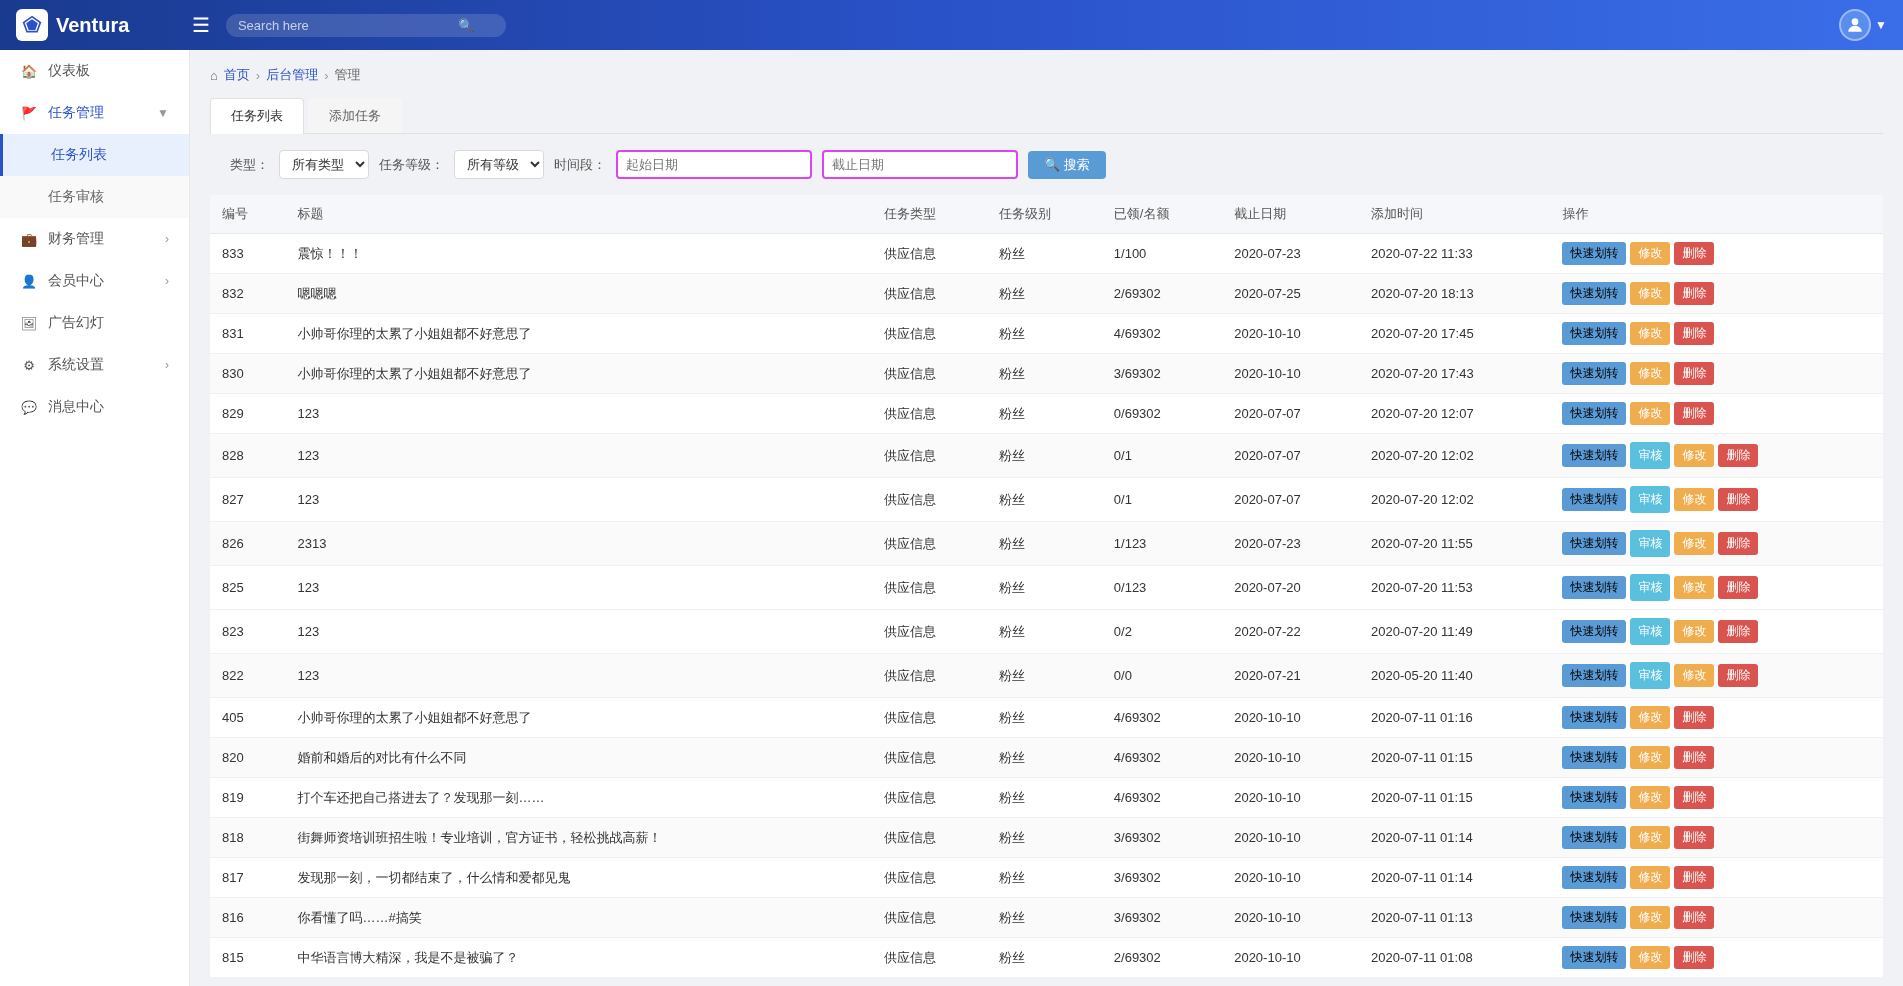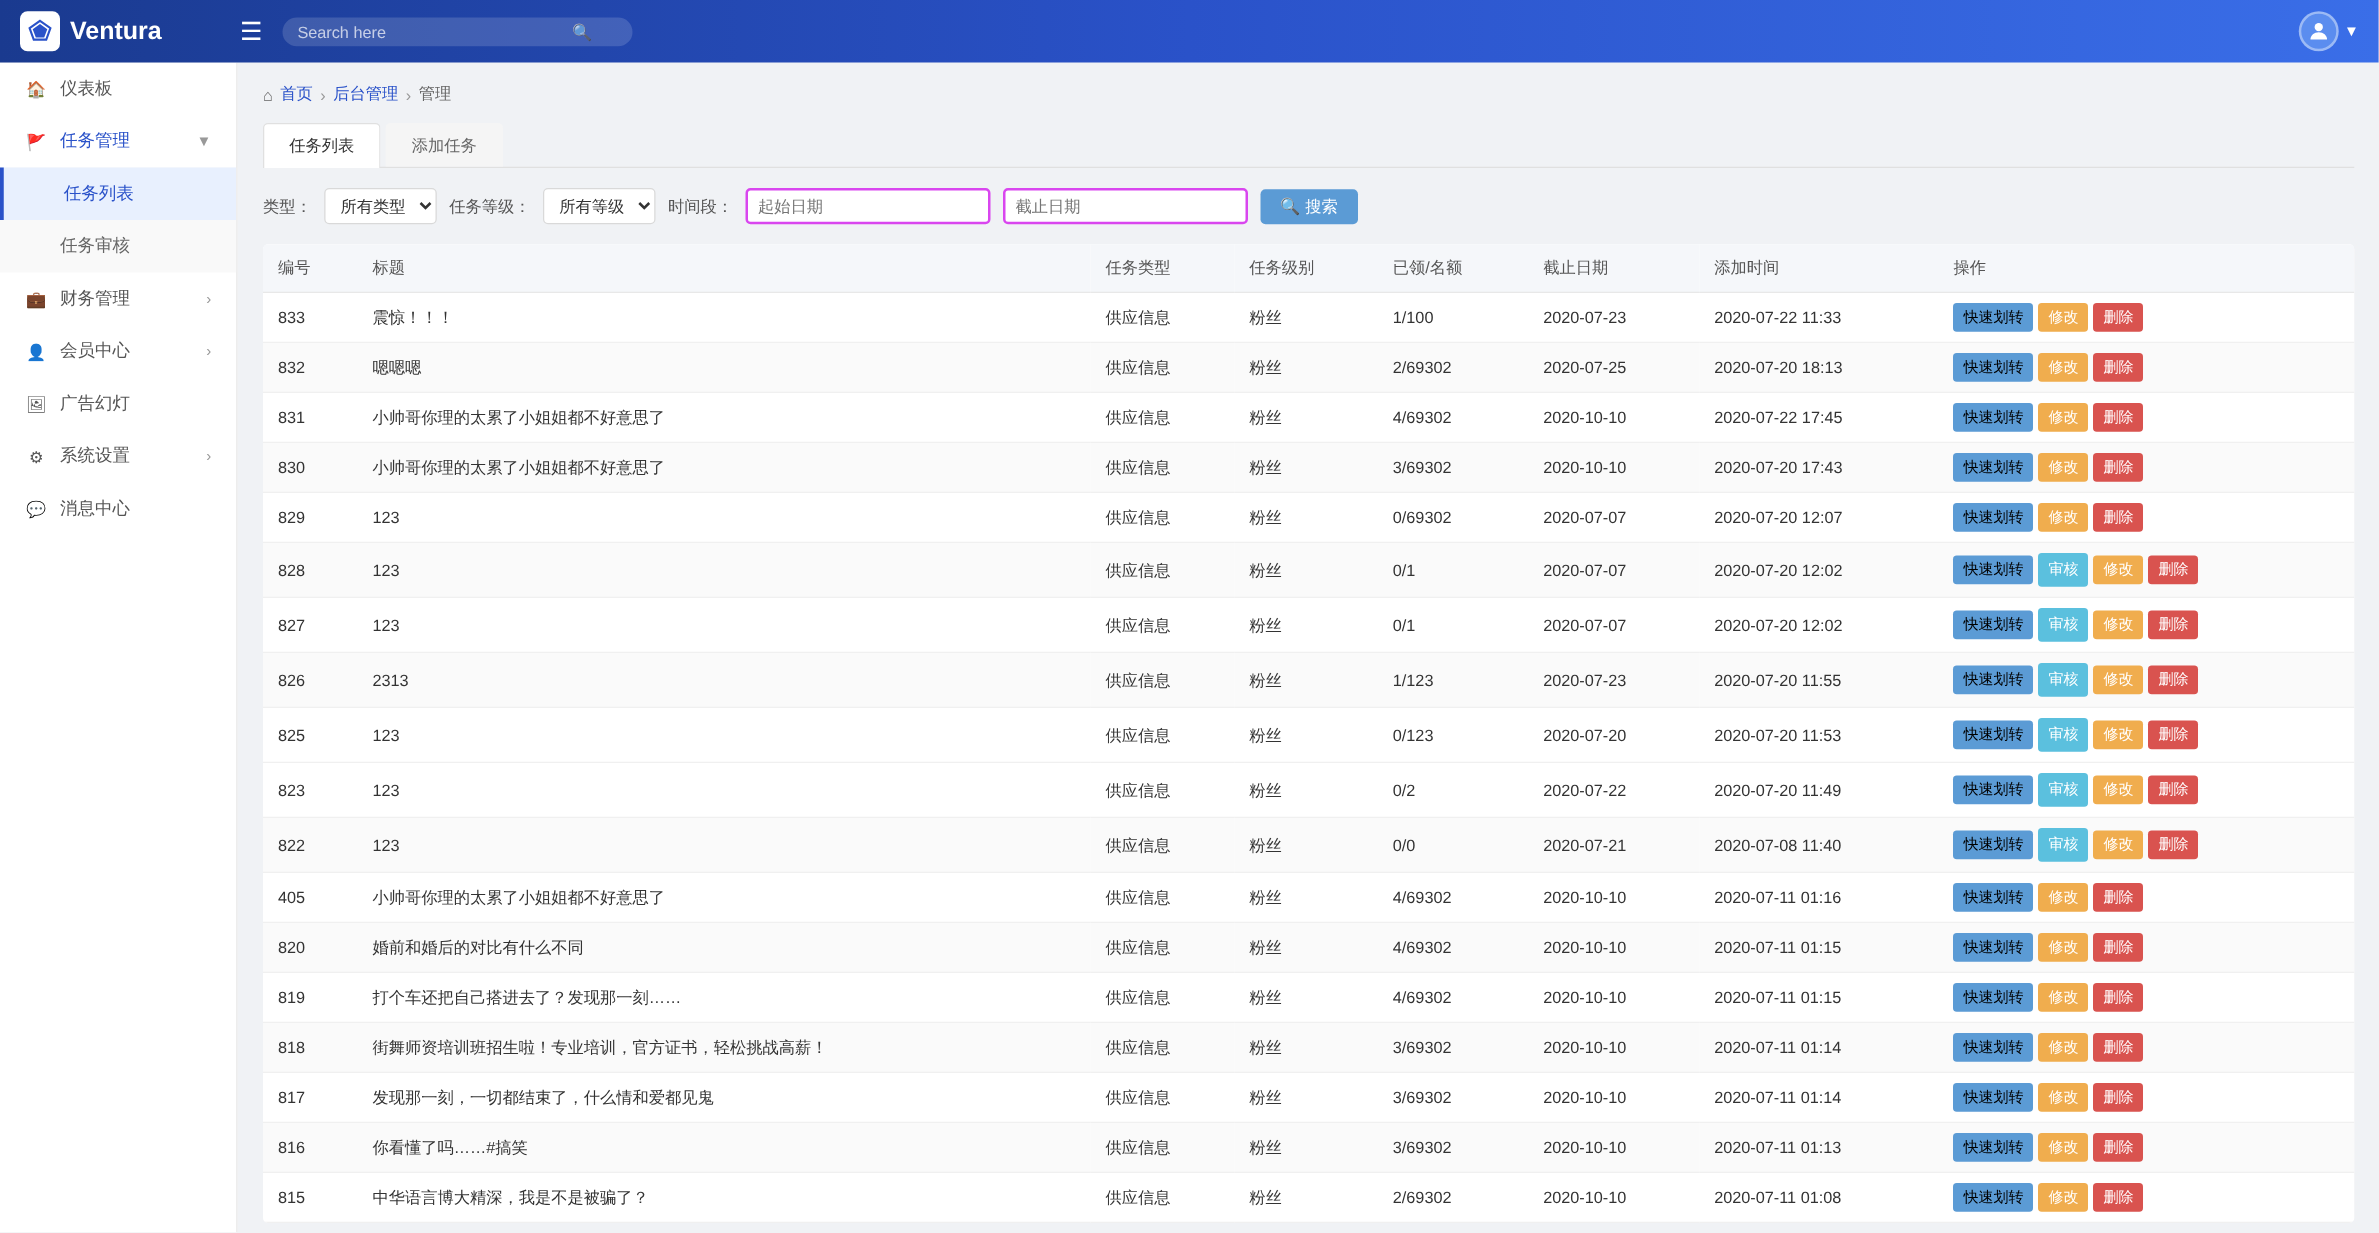--- a/index.html
+++ b/index.html
@@ -44,21 +44,21 @@
     .breadcrumb { display: flex; align-items: center; gap: 6px; color: #666; font-size: 13px; margin-bottom: 14px; }
     .breadcrumb .sep { color: #999; }
     .breadcrumb a { color: #2a52c9; text-decoration: none; }
 
     
     .tabs { display: flex; border-bottom: 1px solid #e0e0e0; margin-bottom: 16px; }
     .tab { padding: 8px 20px; cursor: pointer; font-size: 13px; color: #666; border: 1px solid transparent; border-bottom: none; border-radius: 4px 4px 0 0; background: #f5f5f5; margin-right: 4px; }
     .tab.active { background: #fff; color: #333; border-color: #e0e0e0; border-bottom-color: #fff; margin-bottom: -1px; }
 
     
-    .filter-bar { display: flex; align-items: center; gap: 10px; margin-bottom: 16px; flex-wrap: wrap; }
+    .filter-bar { display: flex; align-items: center; gap: 10px; margin-bottom: 16px; flex-wrap: wrap; margin-left: 20px; }
     .filter-label { color: #555; font-size: 13px; }
     .filter-select { border: 1px solid #d9d9d9; border-radius: 4px; padding: 5px 8px; font-size: 13px; background: #fff; color: #333; cursor: pointer; min-width: 90px; }
     .date-input { border: 2px solid #d946ef; border-radius: 4px; padding: 5px 8px; font-size: 13px; color: #aaa; min-width: 100px; background: #fff; }
     .search-btn { background: #5b9bd5; color: #fff; border: none; border-radius: 4px; padding: 5px 16px; cursor: pointer; font-size: 13px; display: flex; align-items: center; gap: 4px; }
 
     
     .table-wrap { background: #fff; border-radius: 4px; overflow: hidden; }
     table { width: 100%; border-collapse: collapse; font-size: 13px; }
     thead tr { background: #f5f7fa; }
     th { padding: 10px 12px; text-align: left; color: #555; font-weight: 500; border-bottom: 1px solid #e8e8e8; white-space: nowrap; }
@@ -242,21 +242,21 @@
       </div>
     </td>
   </tr>
               <tr>
     <td>831</td>
     <td>小帅哥你理的太累了小姐姐都不好意思了</td>
     <td>供应信息</td>
     <td>粉丝</td>
     <td>4/69302</td>
     <td>2020-10-10</td>
-    <td>2020-07-22 17:45</td>
+    <td>2020-07-20 17:45</td>
     <td>
       <div class="action-btns">
         <button class="btn-send">快速划转</button>
 
         <button class="btn-edit">修改</button>
         <button class="btn-delete">删除</button>
       </div>
     </td>
   </tr>
               <tr class="row-even">
@@ -378,21 +378,21 @@
       </div>
     </td>
   </tr>
               <tr class="row-even">
     <td>822</td>
     <td>123</td>
     <td>供应信息</td>
     <td>粉丝</td>
     <td>0/0</td>
     <td>2020-07-21</td>
-    <td>2020-07-08 11:40</td>
+    <td>2020-05-20 11:40</td>
     <td>
       <div class="action-btns">
         <button class="btn-send">快速划转</button>
         <button class="btn-audit">审核</button>
         <button class="btn-edit">修改</button>
         <button class="btn-delete">删除</button>
       </div>
     </td>
   </tr>
               <tr>

